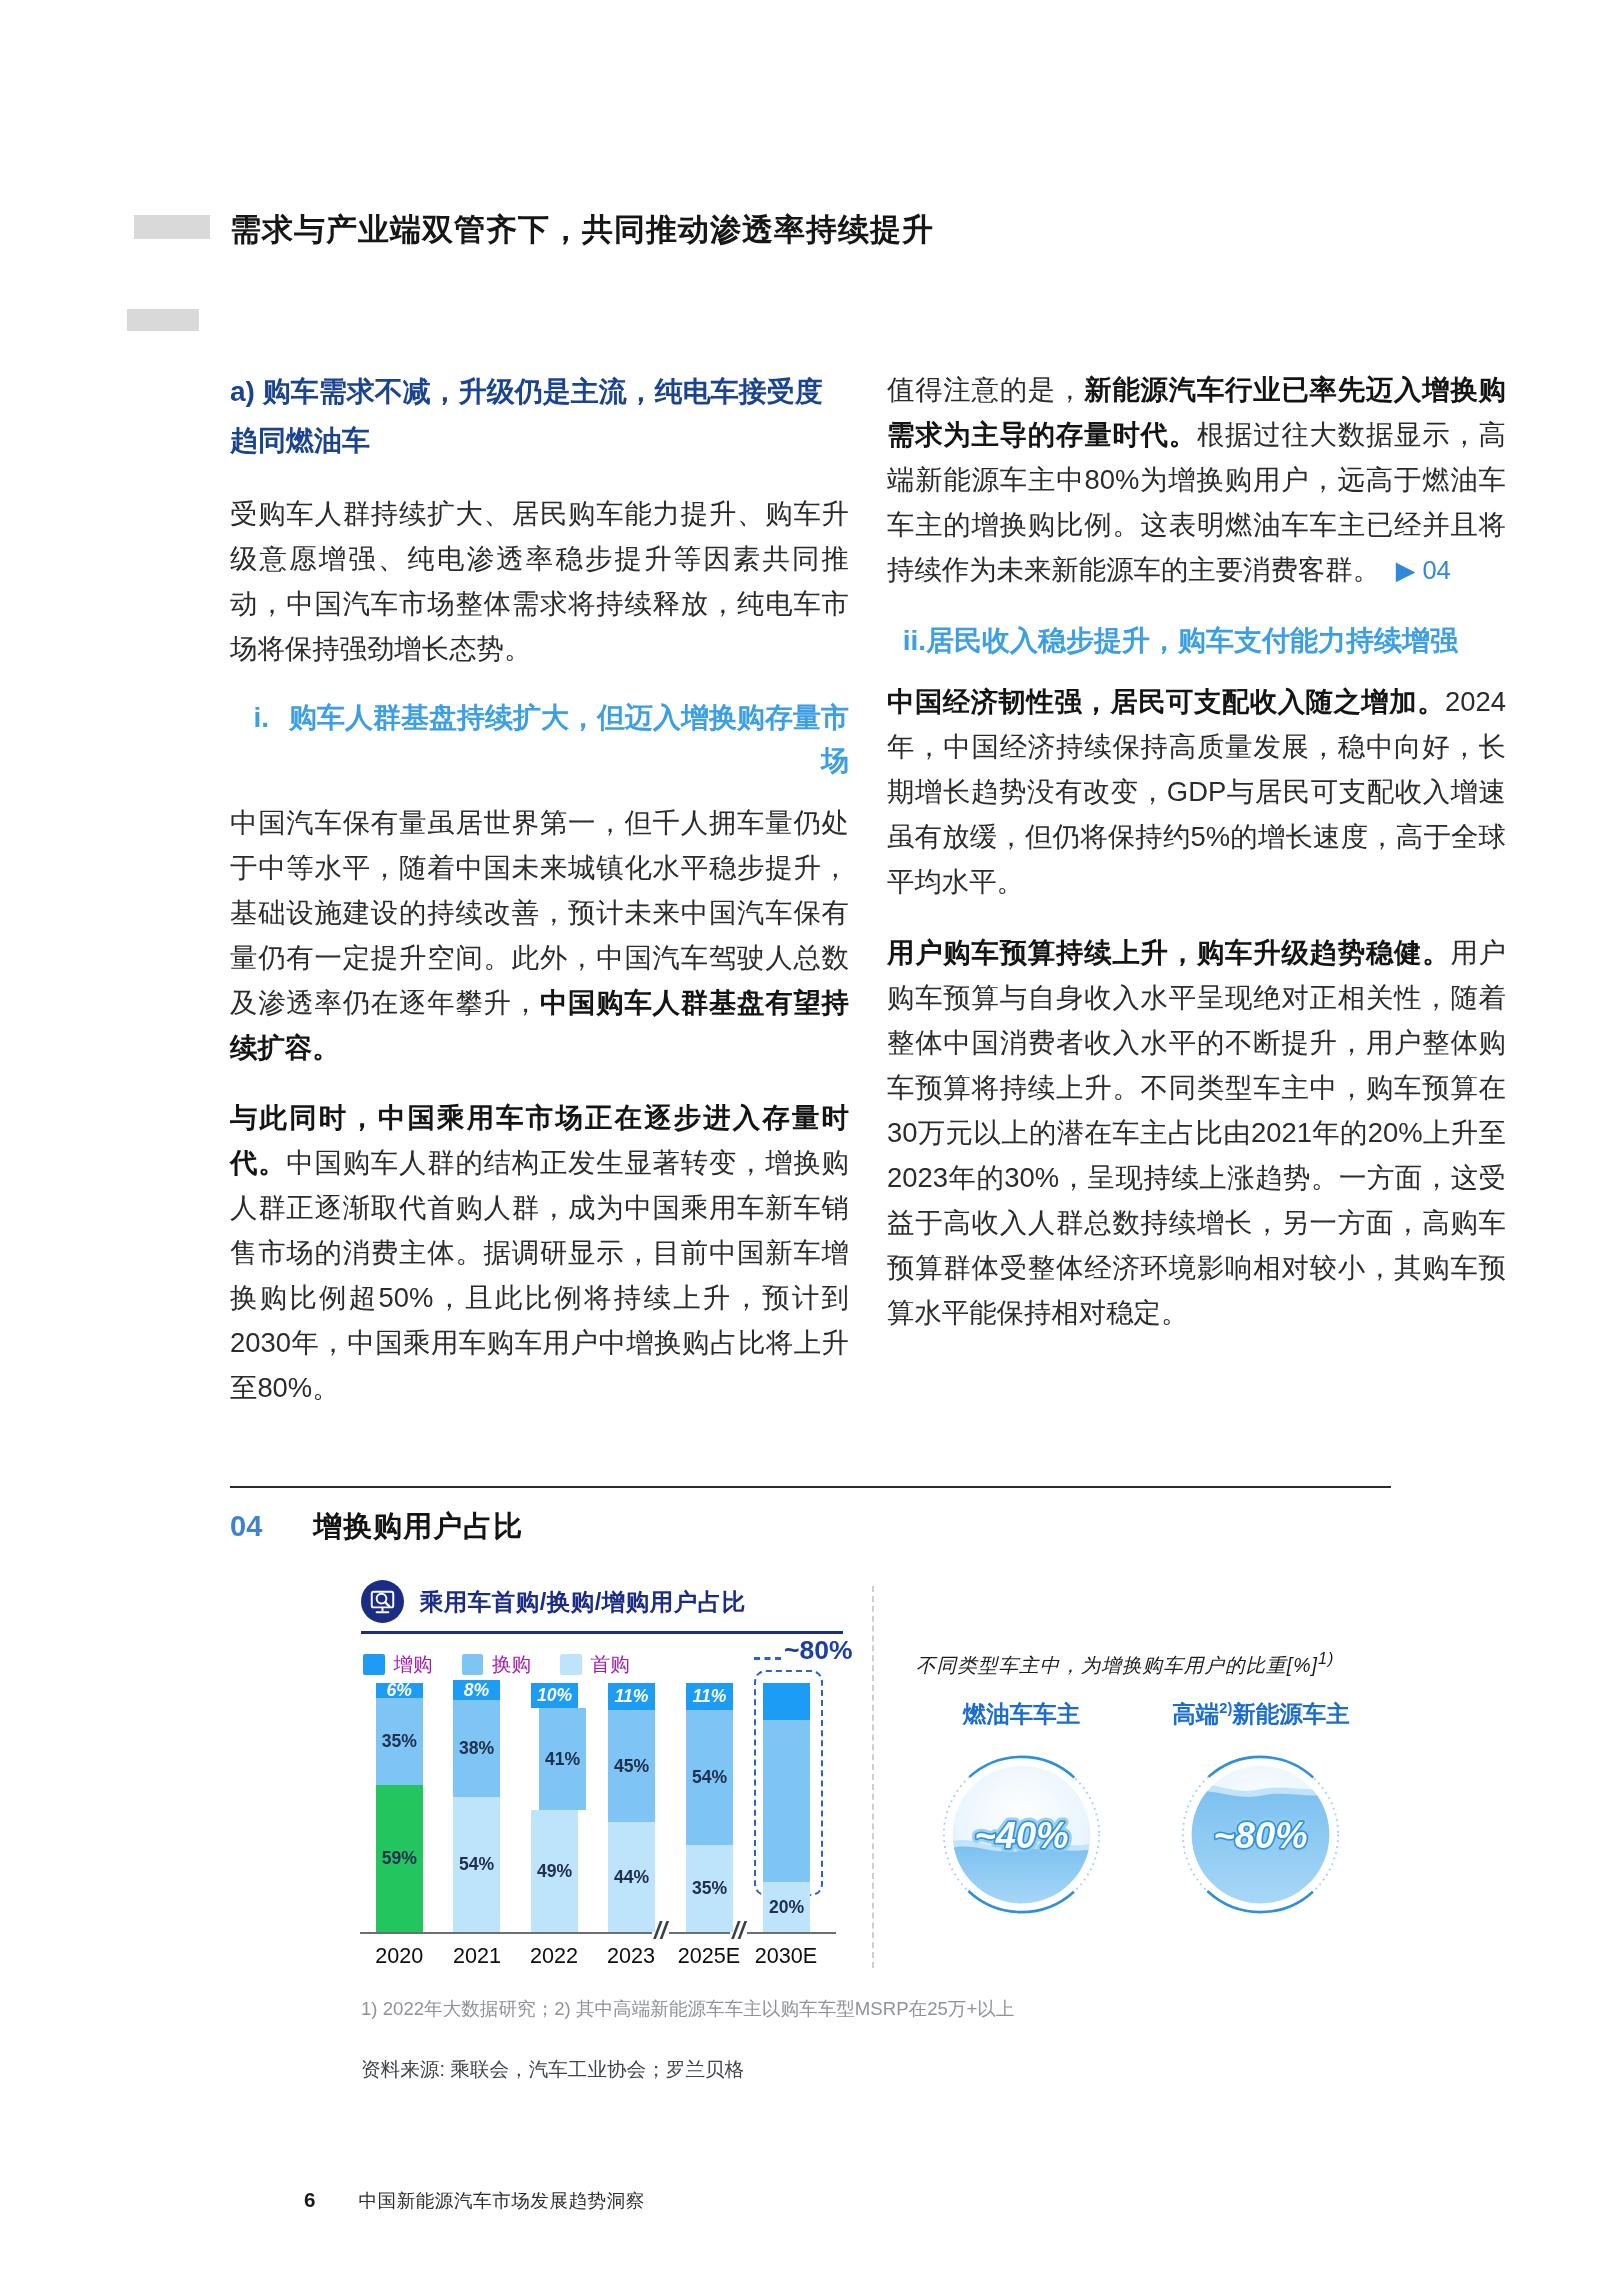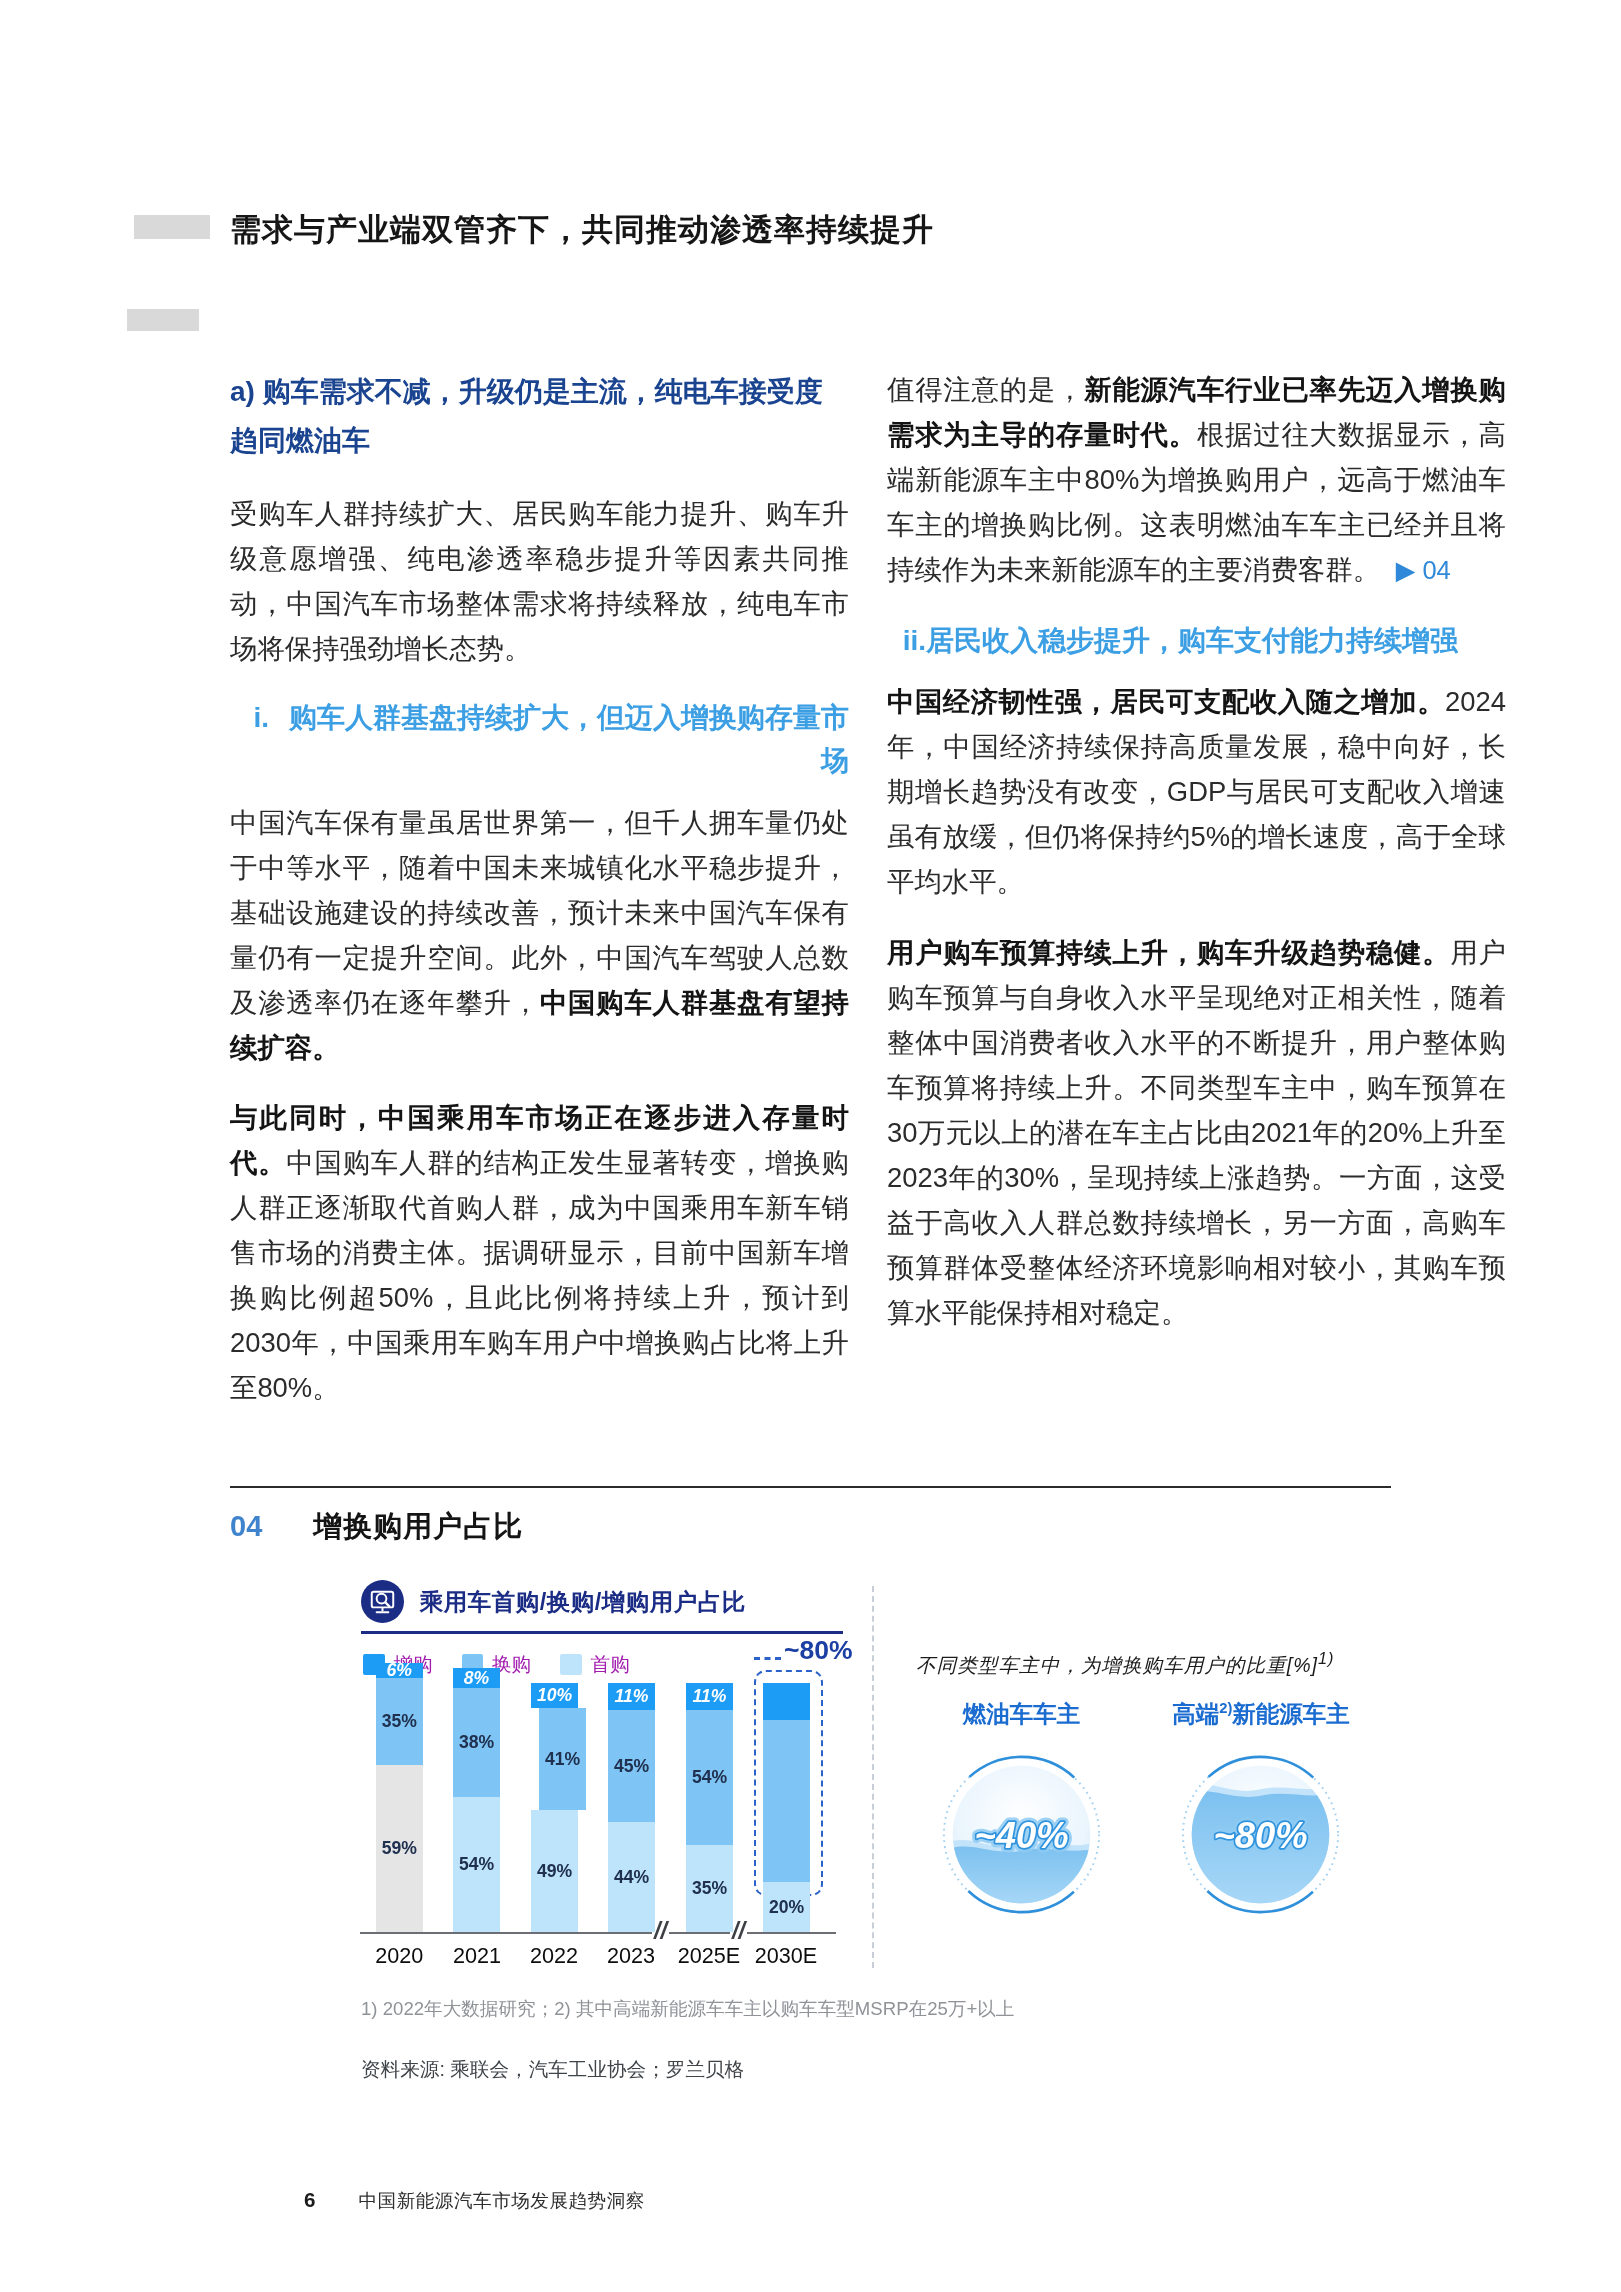--- a/index.html
+++ b/index.html
@@ -142,30 +142,30 @@
     <div class="ann-box"></div>
     <div class="ann-dash"></div>
     <div class="ann-label">~80%</div>
   <div class="bar" style="left: 7.8px;">
         <div class="seg" style="height: 15px; background: rgb(28, 156, 244);">
           <span class="seglab white">6%</span>
         </div>
         <div class="seg" style="height: 87px; background: rgb(126, 196, 245);">
           <span class="seglab">35%</span>
         </div>
-        <div class="seg" style="height: 167px; background: #e5e5e5;">
+        <div class="seg" style="height: 147px; background: #22c55e;">
           <span class="seglab">59%</span>
         </div>
       </div>
       <div class="xlab" style="left: -7.8px;">2020</div>
       <div class="bar" style="left: 85px;">
         <div class="seg" style="height: 20px; background: rgb(28, 156, 244);">
           <span class="seglab white">8%</span>
         </div>
-        <div class="seg" style="height: 109px; background: rgb(126, 196, 245);">
+        <div class="seg" style="height: 97px; background: rgb(126, 196, 245);">
           <span class="seglab">38%</span>
         </div>
         <div class="seg" style="height: 135px; background: rgb(190, 228, 251);">
           <span class="seglab">54%</span>
         </div>
       </div>
       <div class="xlab" style="left: 70px;">2021</div>
       <div class="bar" style="left: 163px;">
         <div class="seg" style="height: 25px; background: rgb(28, 156, 244);">
           <span class="seglab white">10%</span>

